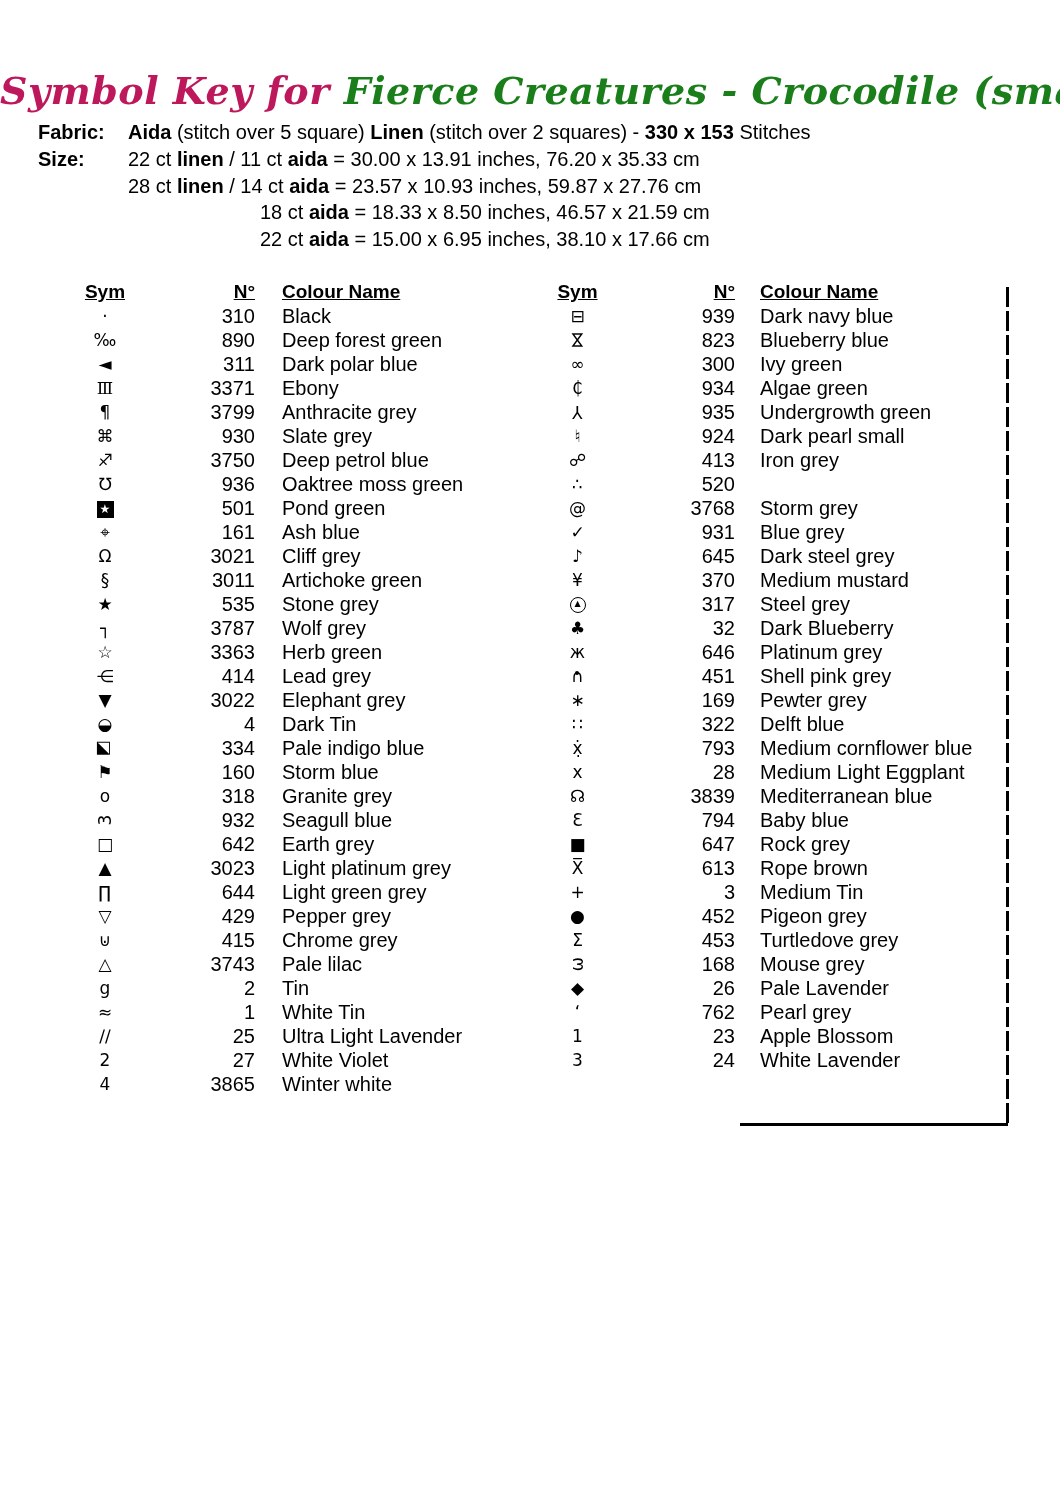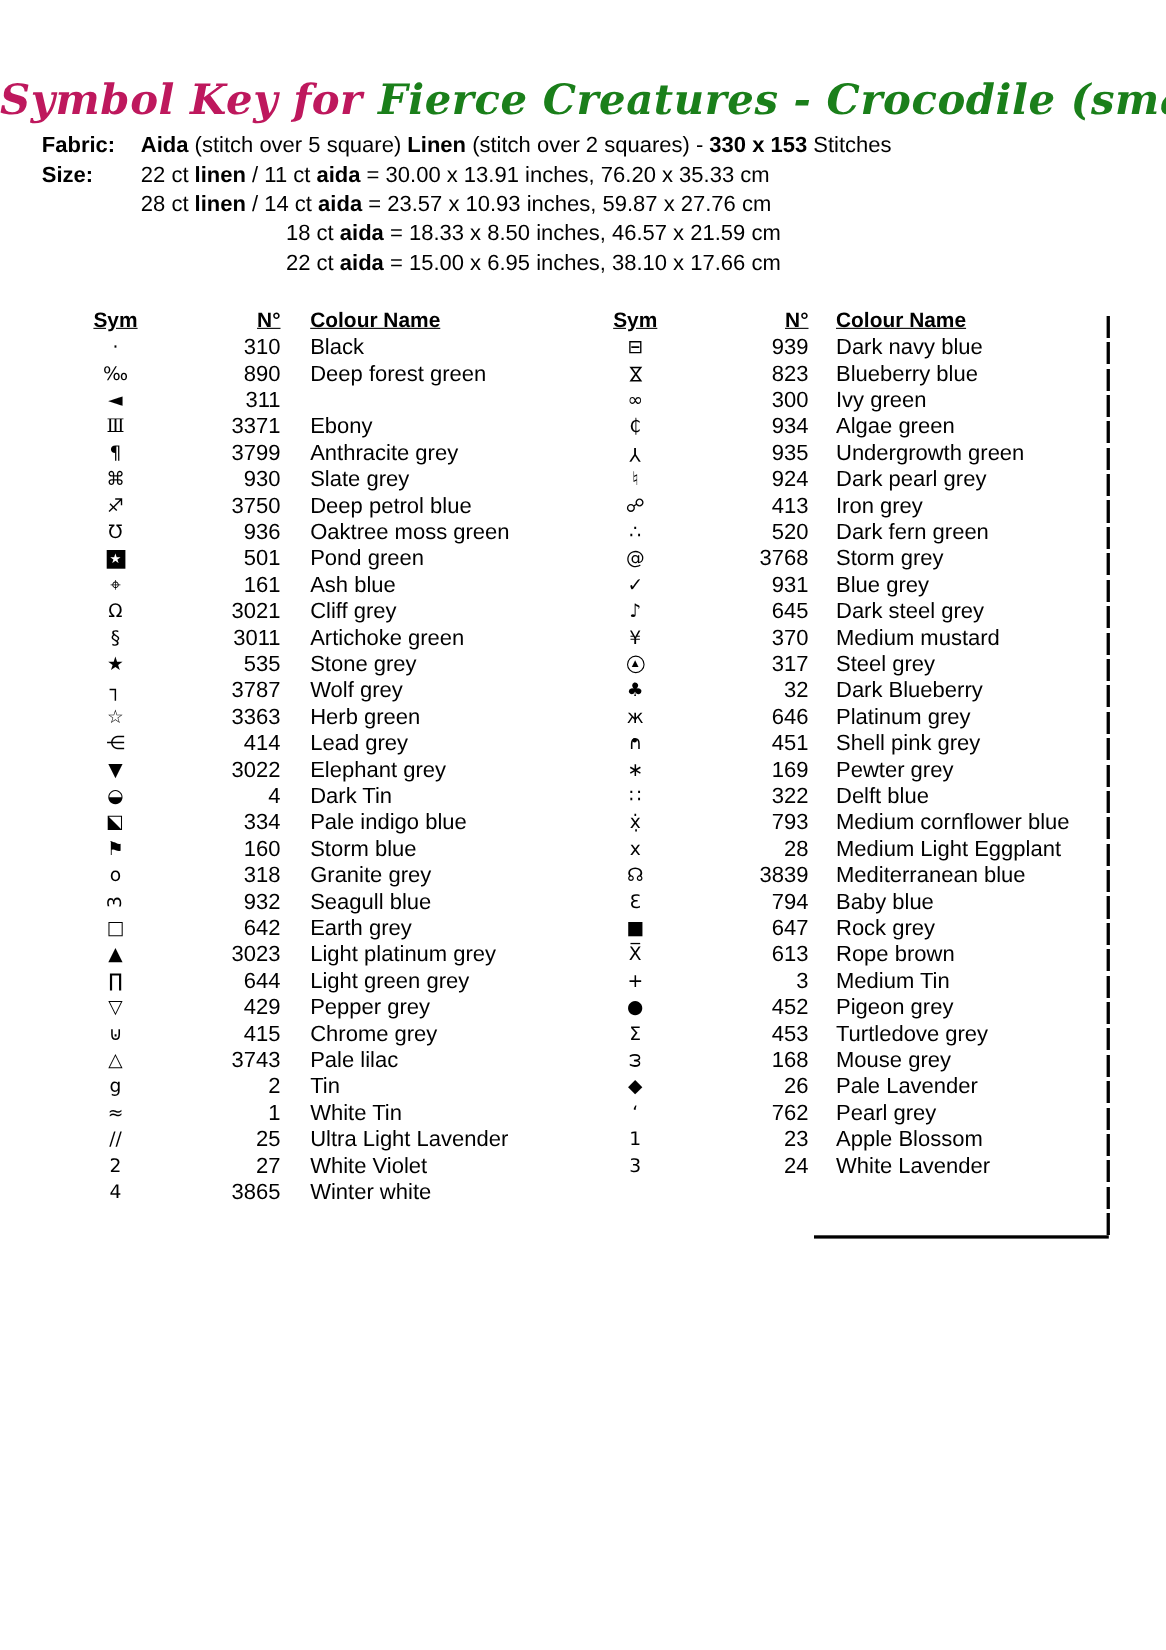--- a/index.html
+++ b/index.html
@@ -86,20 +86,21 @@
           <span class="cell-name">Black</span>
         </div>
         <div class="key-row">
           <span class="cell-sym"><span class="glyph">‰</span></span>
           <span class="cell-num">890</span>
           <span class="cell-name">Deep forest green</span>
         </div>
         <div class="key-row">
           <span class="cell-sym"><span class="glyph">◄</span></span>
           <span class="cell-num">311</span>
+          <span class="cell-name">Dark polar blue</span>
         </div>
         <div class="key-row">
           <span class="cell-sym"><span class="glyph serif">Ⅲ</span></span>
           <span class="cell-num">3371</span>
           <span class="cell-name">Ebony</span>
         </div>
         <div class="key-row">
           <span class="cell-sym"><span class="glyph">¶</span></span>
           <span class="cell-num">3799</span>
           <span class="cell-name">Anthracite grey</span>
@@ -274,31 +275,30 @@
           <span class="cell-name">Algae green</span>
         </div>
         <div class="key-row">
           <span class="cell-sym"><span class="glyph" style="transform: rotate(180deg);">Y</span></span>
           <span class="cell-num">935</span>
           <span class="cell-name">Undergrowth green</span>
         </div>
         <div class="key-row">
           <span class="cell-sym"><span class="glyph">♮</span></span>
           <span class="cell-num">924</span>
-          <span class="cell-name">Dark pearl grey</span>
+          <span class="cell-name">Dark pearl small</span>
         </div>
         <div class="key-row">
           <span class="cell-sym"><span class="glyph">☍</span></span>
           <span class="cell-num">413</span>
           <span class="cell-name">Iron grey</span>
         </div>
         <div class="key-row">
           <span class="cell-sym"><span class="glyph">∴</span></span>
           <span class="cell-num">520</span>
-          <span class="cell-name">Dark fern green</span>
         </div>
         <div class="key-row">
           <span class="cell-sym"><span class="glyph">@</span></span>
           <span class="cell-num">3768</span>
           <span class="cell-name">Storm grey</span>
         </div>
         <div class="key-row">
           <span class="cell-sym"><span class="glyph">✓</span></span>
           <span class="cell-num">931</span>
           <span class="cell-name">Blue grey</span>

